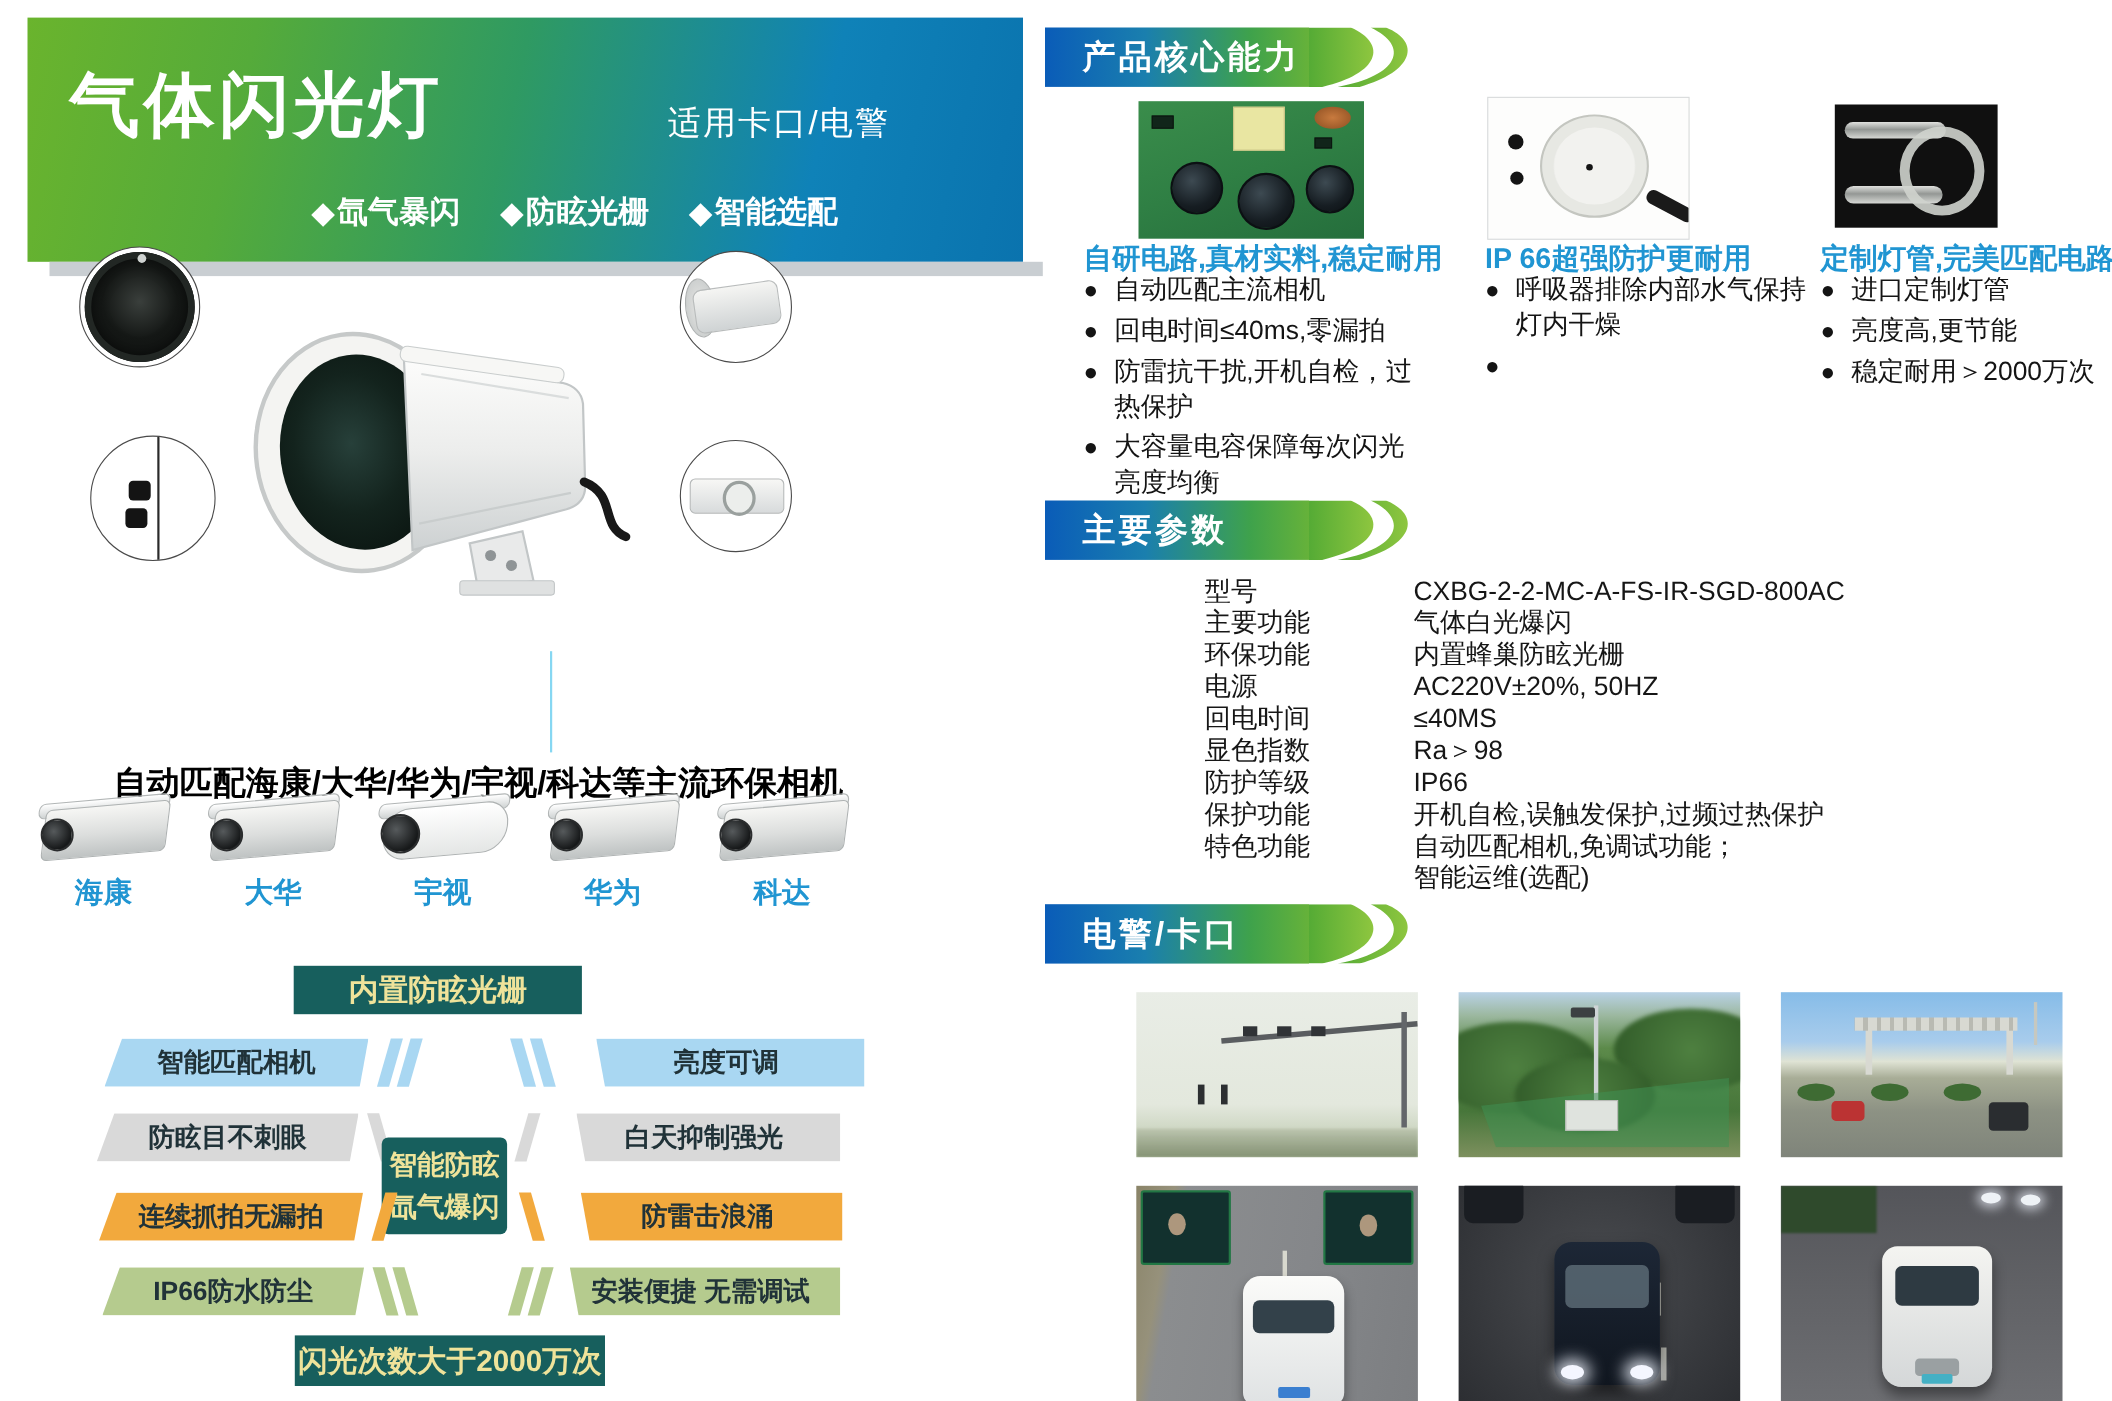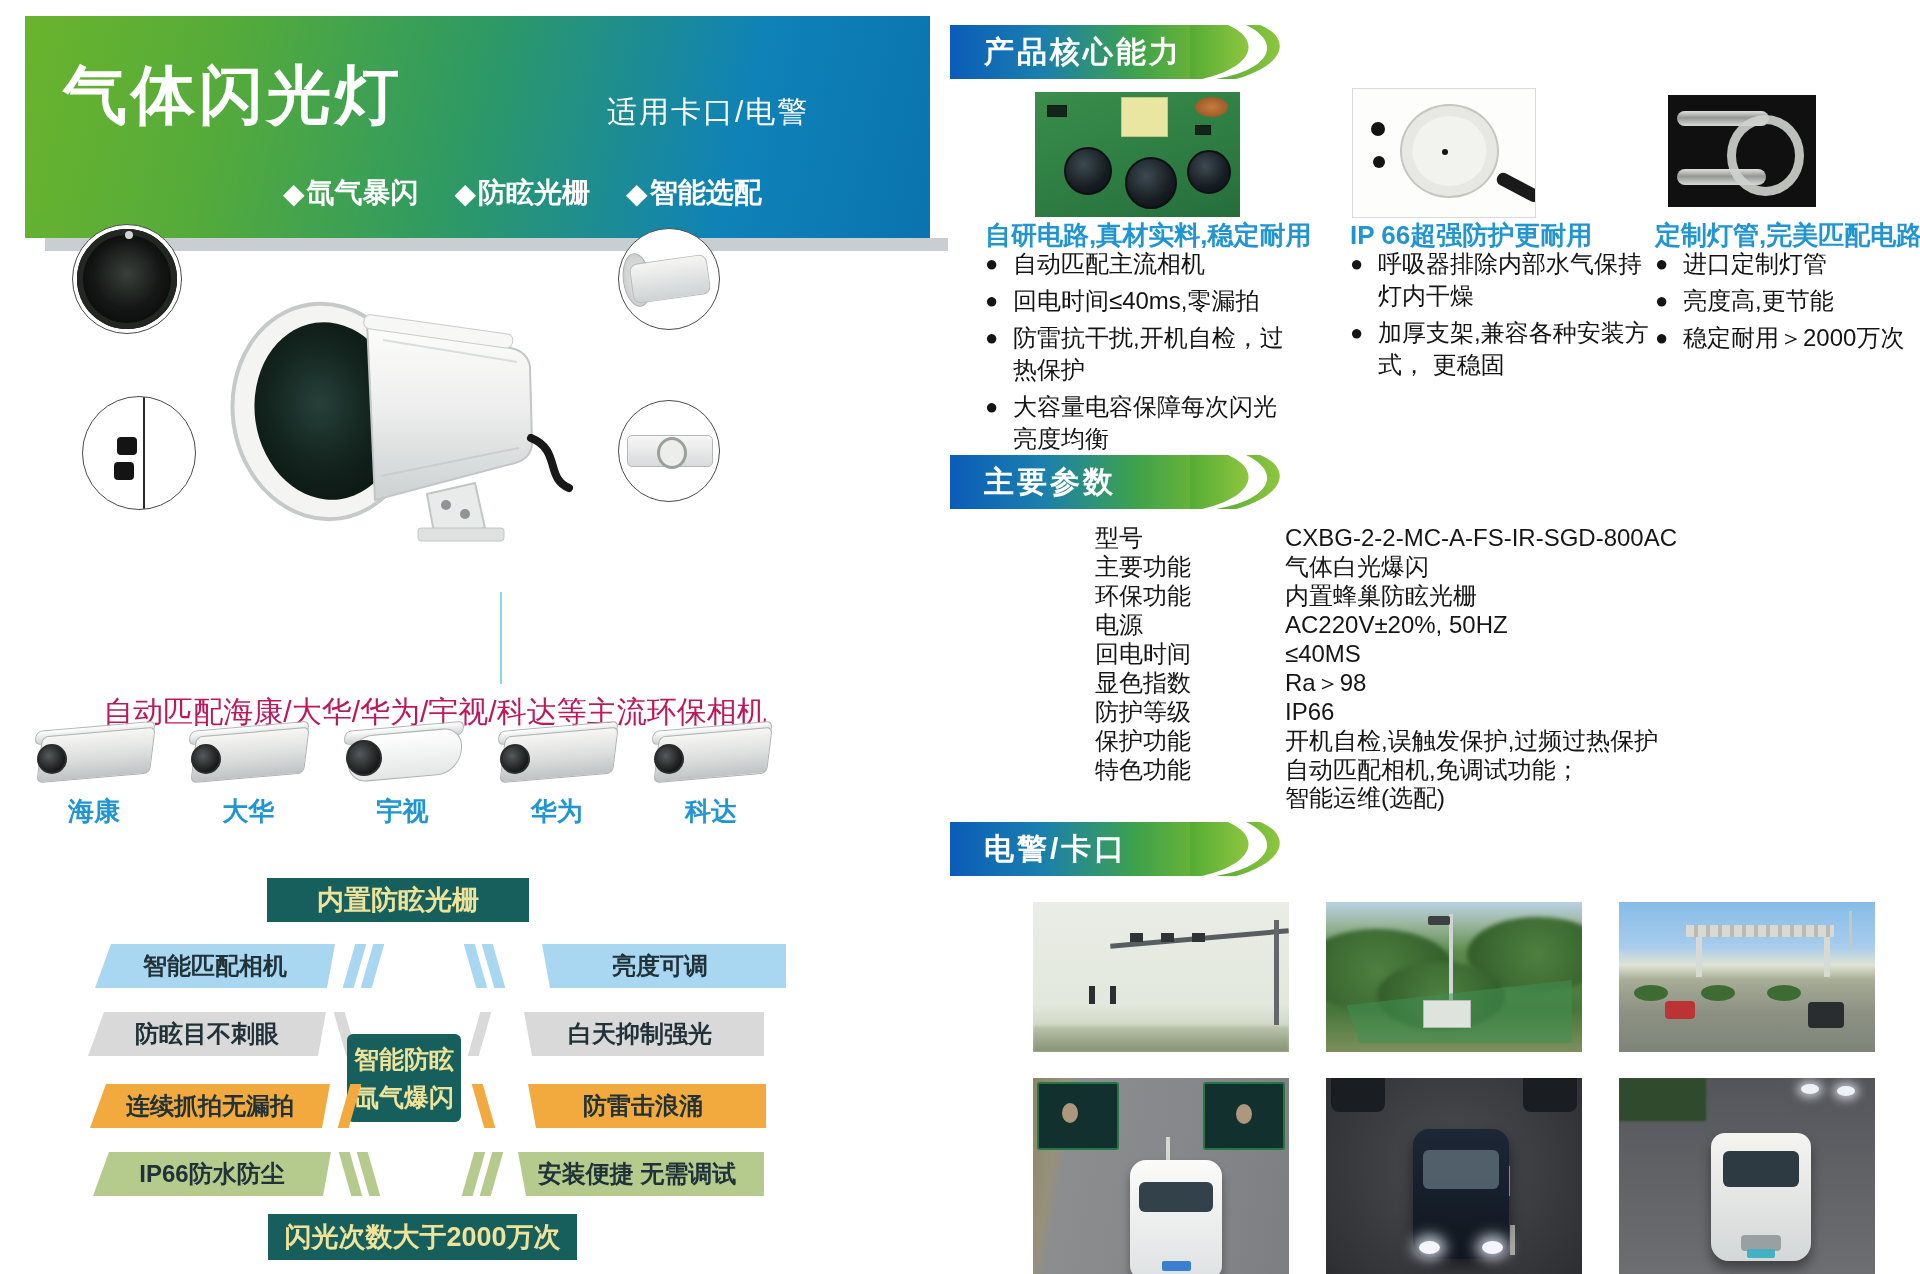--- a/index.html
+++ b/index.html
@@ -27,21 +27,21 @@
            border:1px solid #b9bcbc;border-radius:8px;transform:rotate(-8deg);}
   .c3-cap{position:absolute;left:4%;top:24%;width:26%;height:52%;background:radial-gradient(#e8e8e6,#c2c6c6);
           border:1px solid #aeb1b1;border-radius:50%;transform:rotate(-8deg);}
   .c4-dev{position:absolute;left:8%;top:34%;width:84%;height:30%;background:linear-gradient(180deg,#f7f7f5,#d8dbdc);
           border:1px solid #b5b8b8;border-radius:5px;}
   .c4-ring{position:absolute;left:38%;top:36%;width:24%;height:26%;border:3px solid #9aa09e;border-radius:50%;background:#eceeec;}
   .connector{position:absolute;left:500px;top:592px;width:2px;height:92px;background:#86d7f2;}
 
   
   .compat-head{position:absolute;left:90px;top:692px;width:690px;text-align:center;
-               font-size:30px;font-weight:normal;color:#be185d;}
+               font-size:30px;font-weight:bold;color:#000000;}
   .cam-row{position:absolute;left:20px;top:726px;width:765px;display:flex;justify-content:space-between;}
   .cam-item{width:148px;text-align:center;position:relative;}
   .cam-shape{position:relative;margin:0 auto;width:126px;height:58px;}
   .cam-body{position:absolute;left:8px;top:6px;width:112px;height:44px;border-radius:6px;
             background:linear-gradient(180deg,#f6f6f4 0%,#dcdedd 55%,#bfc3c3 100%);
             border:1px solid #aeb2b2;transform:rotate(-5deg) skewX(-12deg);}
   .cam-visor{position:absolute;left:4px;top:0;width:118px;height:12px;border-radius:6px;
              background:linear-gradient(180deg,#ffffff,#cfd3d3);border:1px solid #b2b6b6;transform:rotate(-5deg) skewX(-12deg);}
   .cam-lens{position:absolute;left:6px;top:18px;width:26px;height:26px;border-radius:50%;
             background:radial-gradient(circle at 38% 38%,#565a5c 0%,#17191a 70%);border:2px solid #2a2c2d;}
@@ -313,21 +313,21 @@
     <span>IP66防水防尘</span>
   </div>
   <i class="stripe sk-r" style="left: 345px; top: 1152px; background-color: rgb(181, 203, 142);"></i>
   <i class="stripe sk-r" style="left: 363px; top: 1152px; background-color: rgb(181, 203, 142);"></i>
   <i class="stripe sk-l" style="left: 468px; top: 1152px; background-color: rgb(181, 203, 142);"></i>
   <i class="stripe sk-l" style="left: 486px; top: 1152px; background-color: rgb(181, 203, 142);"></i>
   <div class="flag flag-right" style="left: 510px; top: 1152px; width: 254px; background-color: rgb(181, 203, 142);">
     <span>安装便捷 无需调试</span>
   </div>
 
-  <div class="teal-banner" style="left: 268px; top: 1214px; width: 309px; height: 46px; font-size: 27px; background-color: rgb(23, 95, 93);">
+  <div class="teal-banner" style="left: 268px; top: 1214px; width: 282px; height: 46px; font-size: 27px; background-color: rgb(23, 95, 93);">
     <span>闪光次数大于2000万次</span>
   </div>
 
   <div class="sec-banner" style="left:950px;top:25px">
     <div class="sec-rect">
       <span>产品核心能力</span>
     </div>
     <svg class="sec-swoosh" width="150" height="54" viewBox="0 0 150 54">
       <path d="M0 0 L38 0 C72 15 64 42 12 54 L0 54 Z" fill="url(#swooshGrad)"></path>
       <path d="M56 0 C92 17 82 44 26 54 L46 54 C96 40 102 13 70 0 Z" fill="url(#swooshGrad)"></path>
@@ -354,21 +354,21 @@
   <div class="img-box ipdev" style="left:1352px;top:88px;width:182px;height:128px">
     <div class="ip-ring"></div>
     <div class="ip-dot" style="left:10%;top:26%;width:14px;height:14px"></div>
     <div class="ip-dot" style="left:11%;top:52%;width:12px;height:12px"></div>
     <div class="ip-dot" style="left:49%;top:47%;width:6px;height:6px"></div>
     <div class="ip-cable"></div>
   </div>
   <div class="col-head" style="left:1350px;top:218px">IP 66超强防护更耐用</div>
   <ul class="blist" style="left:1350px;top:248px;width:300px">
     <li><span class="dot">●</span><span>呼吸器排除内部水气保持灯内干燥</span></li>
-    <li><span class="dot">●</span><span>加厚支架,兼容各种安装方式， 更稳固</span></li>
+    <li><span class="dot">●</span></li>
   </ul>
 
   <div class="img-box tube" style="left:1668px;top:95px;width:148px;height:112px">
     <div class="tube-bar" style="left:6%;top:14%;width:62%;height:14%"></div>
     <div class="tube-bar" style="left:6%;top:66%;width:60%;height:14%"></div>
     <div class="tube-coil"></div>
   </div>
   <div class="col-head" style="left:1655px;top:218px">定制灯管,完美匹配电路</div>
   <ul class="blist" style="left:1655px;top:248px;width:265px">
     <li><span class="dot">●</span><span>进口定制灯管</span></li>

